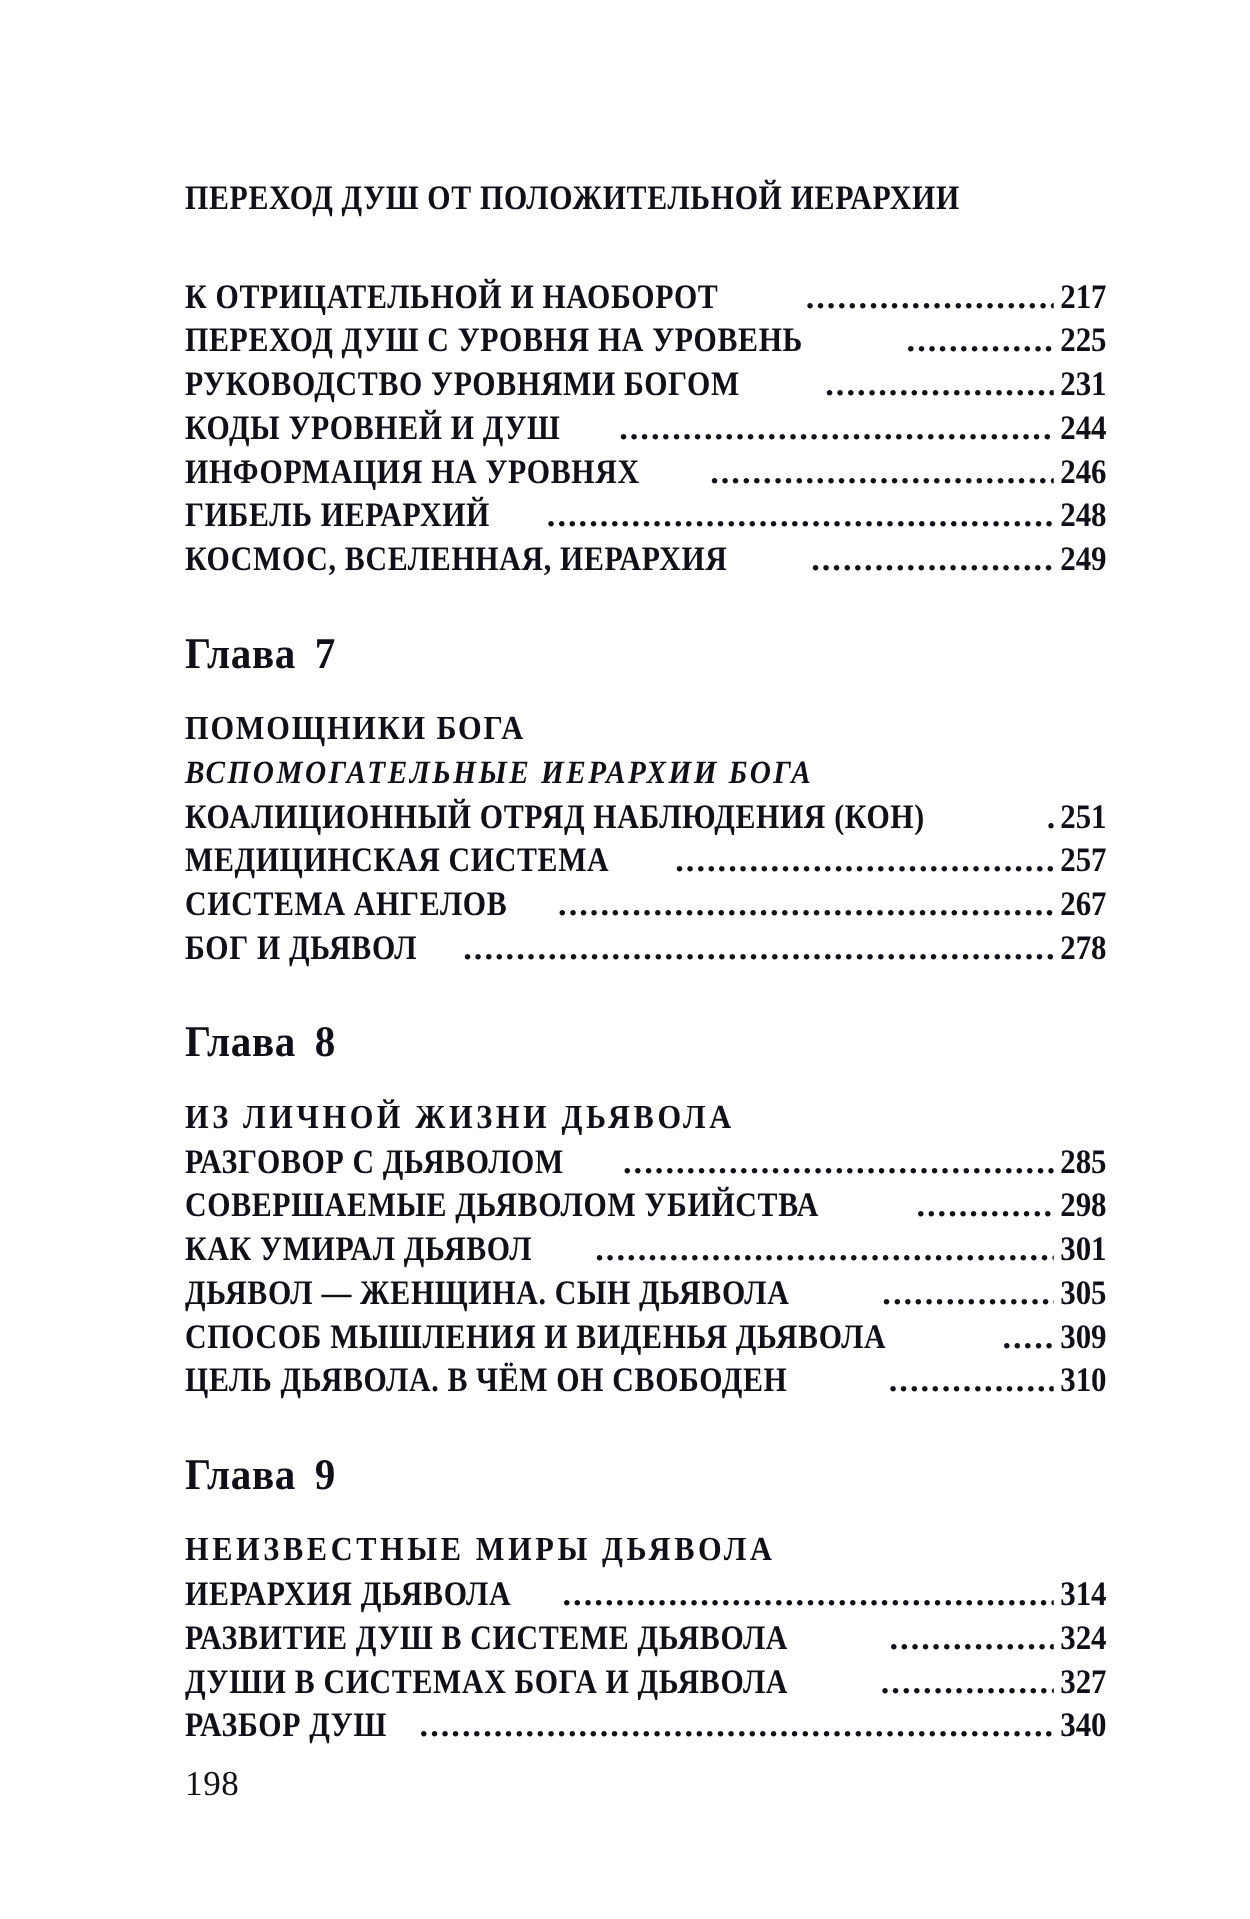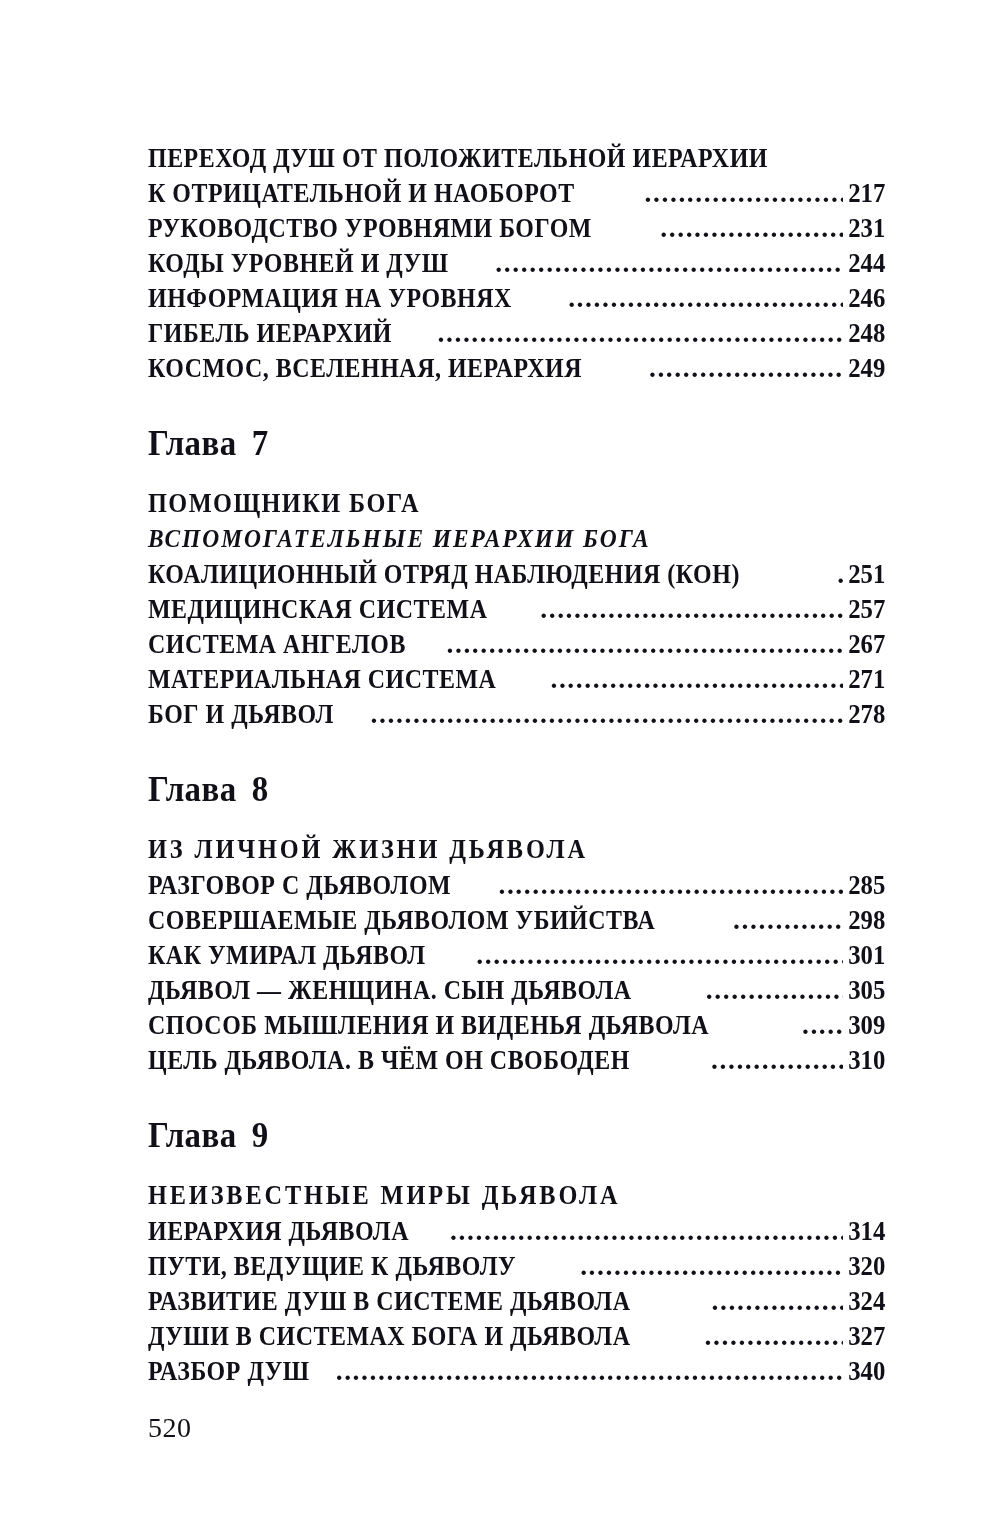--- a/index.html
+++ b/index.html
@@ -77,20 +77,21 @@
   .entry.wrap .line1 {
     display: block;
     transform: scaleX(0.87);
     transform-origin: left center;
   }
   .entry.wrap .row2 {
     display: flex;
     align-items: baseline;
     width: 100%;
     white-space: nowrap;
+    margin-top: 44px;
   }
   .entry.wrap .row2 .title {
     flex: 0 0 auto;
     padding-right: 6px;
   }
 
   
   .entry.gap .leader { margin-left: 7px; }
 
   
@@ -149,20 +150,25 @@
 
       <div class="entry wrap">
         <span class="line1 title">ПЕРЕХОД ДУШ ОТ ПОЛОЖИТЕЛЬНОЙ ИЕРАРХИИ</span>
         <span class="row2">
           <span class="title">К ОТРИЦАТЕЛЬНОЙ И НАОБОРОТ</span>
           <span class="leader"></span>
           <span class="pageno">217</span>
         </span>
       </div>
 
+      <div class="entry gap">
+        <span class="title">ПЕРЕХОД ДУШ С УРОВНЯ НА УРОВЕНЬ</span>
+        <span class="leader"></span>
+        <span class="pageno">225</span>
+      </div>
 
       <div class="entry">
         <span class="title">РУКОВОДСТВО УРОВНЯМИ БОГОМ</span>
         <span class="leader"></span>
         <span class="pageno">231</span>
       </div>
 
 
       <div class="entry">
         <span class="title">КОДЫ УРОВНЕЙ И ДУШ</span>
@@ -205,25 +211,20 @@
       <div class="entry">
         <span class="title">МЕДИЦИНСКАЯ СИСТЕМА</span>
         <span class="leader"></span>
         <span class="pageno">257</span>
       </div>
       <div class="entry">
         <span class="title">СИСТЕМА АНГЕЛОВ</span>
         <span class="leader"></span>
         <span class="pageno">267</span>
       </div>
-      <div class="entry">
-        <span class="title">МАТЕРИАЛЬНАЯ СИСТЕМА</span>
-        <span class="leader"></span>
-        <span class="pageno">271</span>
-      </div>
       <div class="entry gap">
         <span class="title">БОГ И ДЬЯВОЛ</span>
         <span class="leader"></span>
         <span class="pageno">278</span>
       </div>
     </div>
 
     <div>
       <div class="chapter">
         <span>Глава</span><span class="num">8</span>
@@ -269,37 +270,32 @@
       </div>
 
       <div class="section-title spaced">НЕИЗВЕСТНЫЕ МИРЫ ДЬЯВОЛА</div>
 
       <div class="entry">
         <span class="title">ИЕРАРХИЯ ДЬЯВОЛА</span>
         <span class="leader"></span>
         <span class="pageno">314</span>
       </div>
       <div class="entry gap">
-        <span class="title">ПУТИ, ВЕДУЩИЕ К ДЬЯВОЛУ</span>
-        <span class="leader"></span>
-        <span class="pageno">320</span>
-      </div>
-      <div class="entry gap">
         <span class="title">РАЗВИТИЕ ДУШ В СИСТЕМЕ ДЬЯВОЛА</span>
         <span class="leader"></span>
         <span class="pageno">324</span>
       </div>
       <div class="entry">
         <span class="title">ДУШИ В СИСТЕМАХ БОГА И ДЬЯВОЛА</span>
         <span class="leader"></span>
         <span class="pageno">327</span>
       </div>
       <div class="entry">
         <span class="title">РАЗБОР ДУШ</span>
         <span class="leader"></span>
         <span class="pageno">340</span>
       </div>
     </div>
 
   </div>
 </div>
 
-<div class="folio">520</div>
+<div class="folio">198</div>
 
 </body></html>

